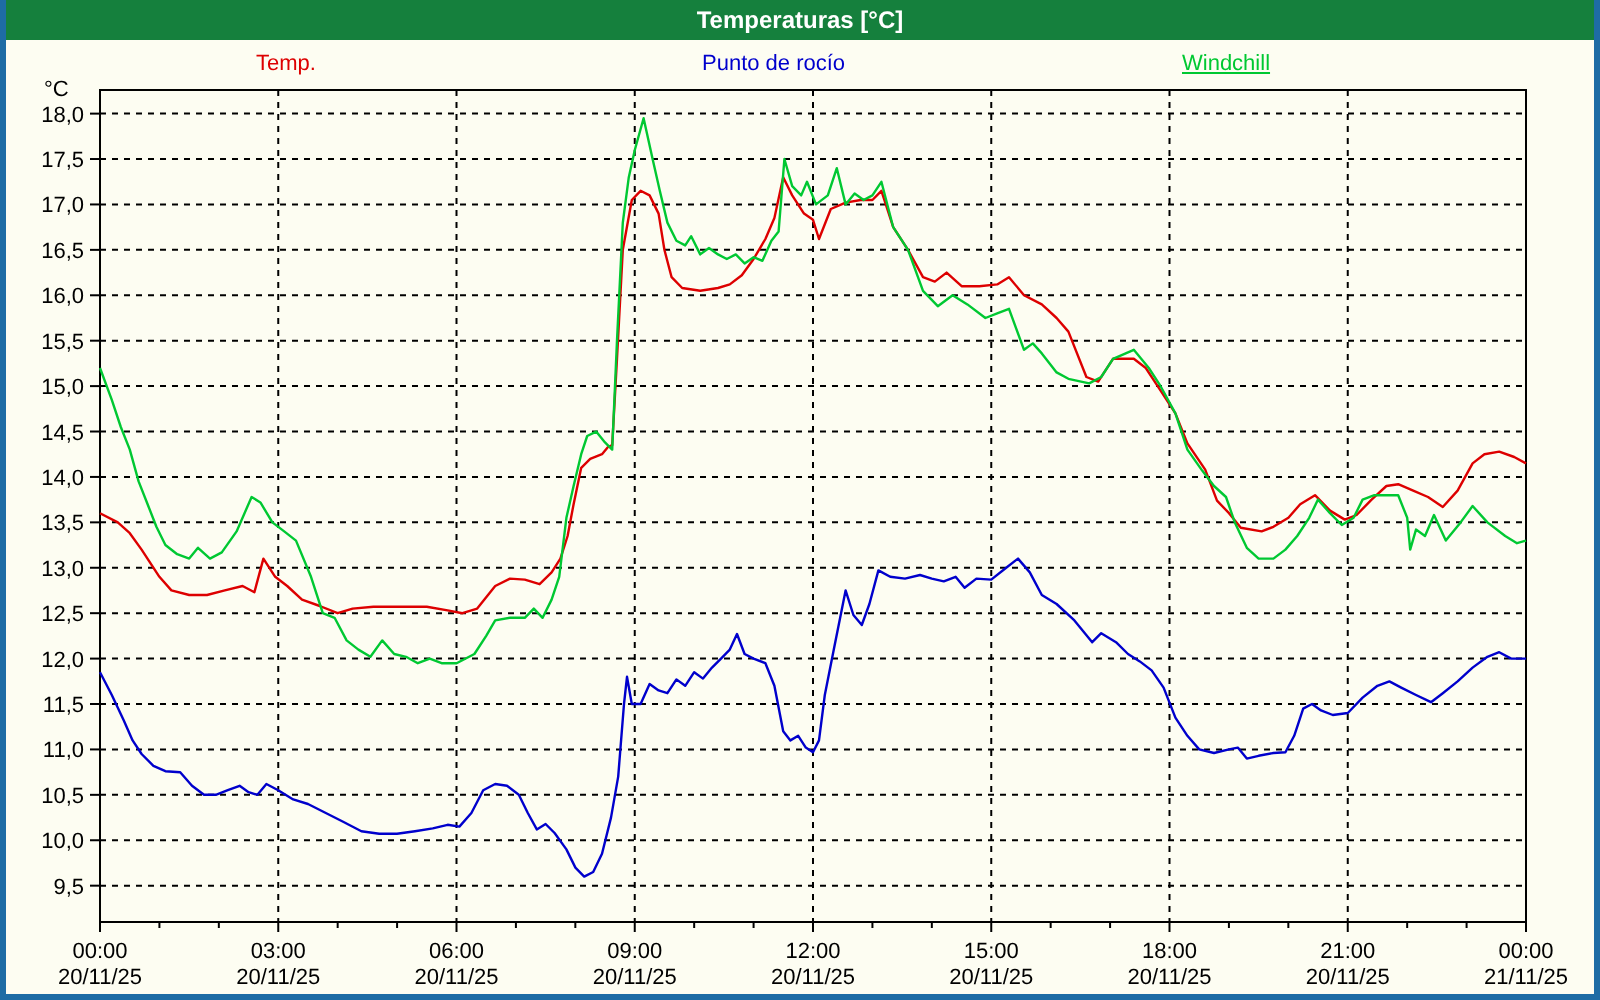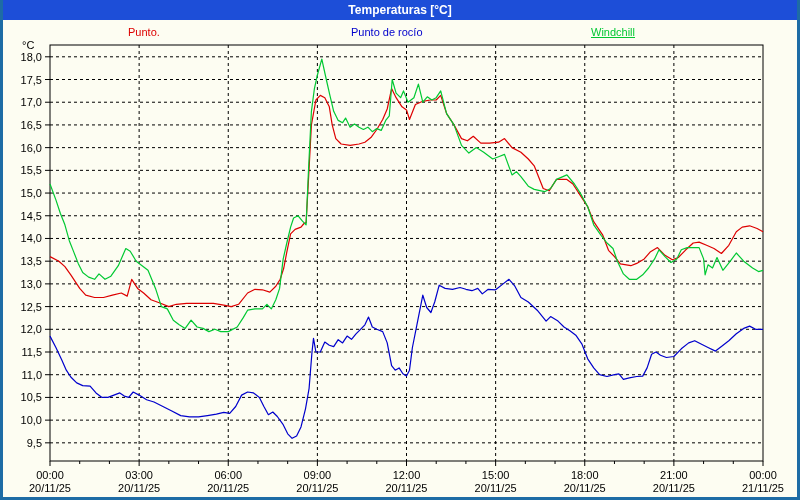--- a/index.html
+++ b/index.html
@@ -19,25 +19,25 @@
   .lg-dew{left:348px;}
   .lg-wc{left:588px;}
   .ylab{position:absolute;left:19px;top:39px;font-size:11px;color:#000;}
   svg{position:absolute;left:-3px;top:0;}
   text{font-family:"Liberation Sans", sans-serif;font-size:11px;fill:#000;}
 </style>
 </head>
 <body>
 
 <div class="page" style="background: rgb(253, 253, 242); border-color: rgb(30, 108, 165);">
-  <div class="titlebar" style="background: #1d4ed8;">
+  <div class="titlebar" style="background: #15803d;">
     <span>Temperaturas [°C]</span>
   </div>
   <div class="legend">
-    <span class="lg-temp" style="color: rgb(221, 0, 0);">Punto.</span>
+    <span class="lg-temp" style="color: rgb(221, 0, 0);">Temp.</span>
     <span class="lg-dew" style="color: rgb(0, 0, 204);">Punto de rocío</span>
     <span class="lg-wc" style="color: rgb(0, 200, 50); text-decoration: underline;">Windchill</span>
   </div>
   <div class="ylab">°C</div>
   <svg id="chart" width="800" height="500">
       <line x1="50" y1="56.8078602620088" x2="763" y2="56.8078602620088" stroke="#000000" stroke-width="1" stroke-dasharray="3,3"></line>
       <line x1="45" y1="56.8078602620088" x2="50" y2="56.8078602620088" stroke="#000" stroke-width="1"></line>
       <text x="42" y="60.8078602620088" text-anchor="end">18,0</text>
       <line x1="50" y1="79.51528384279482" x2="763" y2="79.51528384279482" stroke="#000000" stroke-width="1" stroke-dasharray="3,3"></line>
       <line x1="45" y1="79.51528384279482" x2="50" y2="79.51528384279482" stroke="#000" stroke-width="1"></line>

